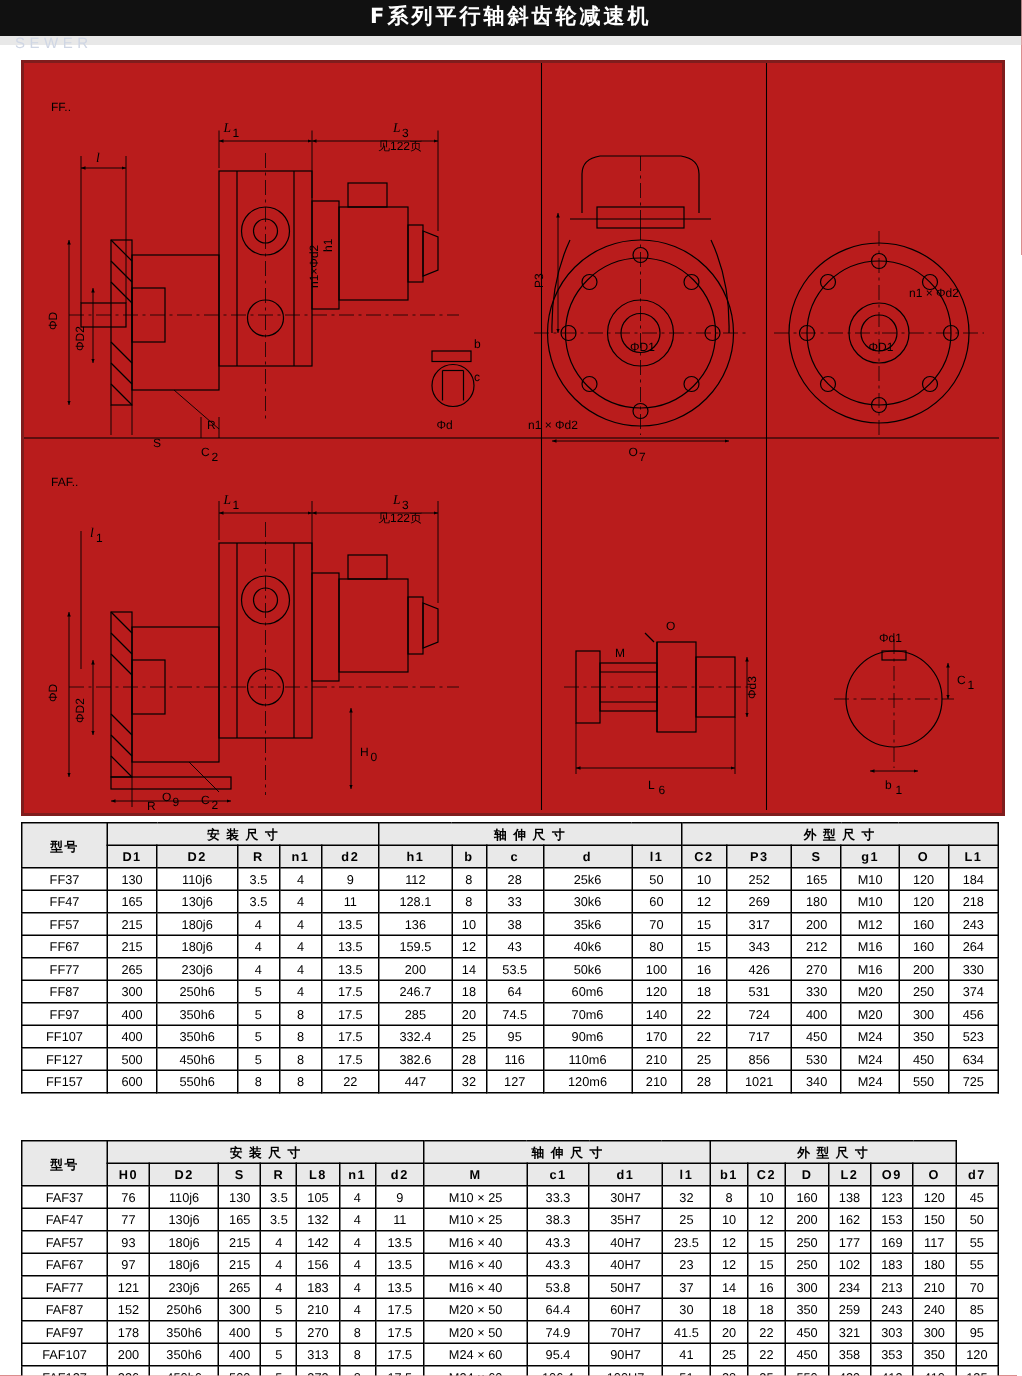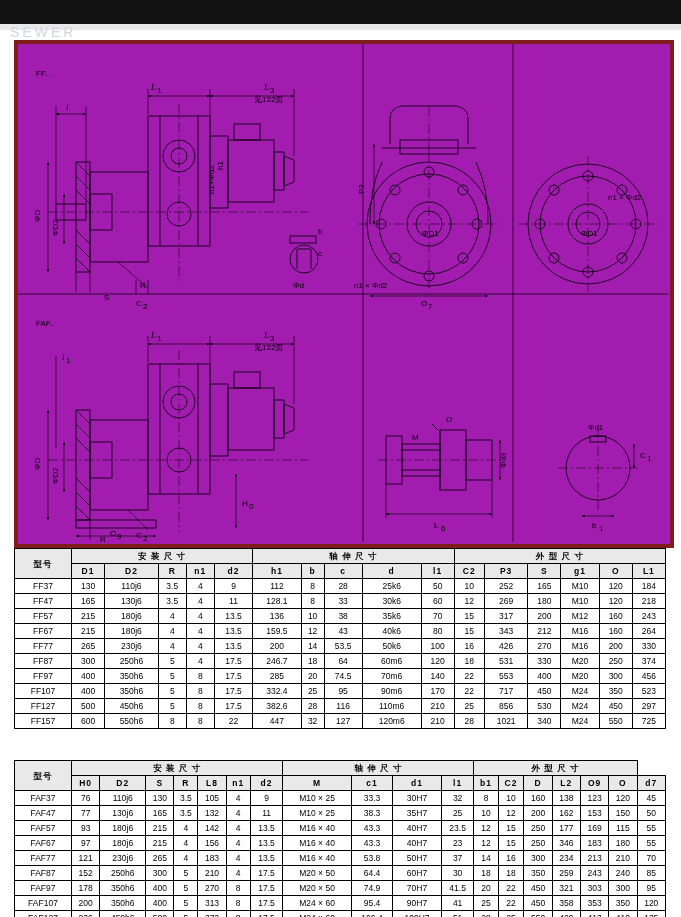--- a/index.html
+++ b/index.html
@@ -22,27 +22,27 @@
     background:#111;
   }
   .header .title{
     position:absolute;left:0;top:2px;width:681px;
     text-align:center;color:#fff;font-size:14px;font-weight:bold;
     letter-spacing:2px;
     font-family:"DejaVu Sans", sans-serif;
   }
   .header .ghost{
     position:absolute;left:10px;top:24px;
-    font-size:14px;color:#cfd6e4;letter-spacing:3px;
+    font-size:10px;color:#cfd6e4;letter-spacing:3px;
   }
   
   .drawing{
     position:absolute;left:14px;top:40px;width:652px;height:500px;
-    border:4px solid #7f1d1d;
-    background:#a21caf;
+    border:2px solid #7f1d1d;
+    background:#b91c1c;
   }
   svg.dw{position:absolute;left:0;top:0;}
   .lbl{font-family:"Liberation Sans",sans-serif;font-size:8px;fill:#000;}
   .lbl-i{font-family:"Liberation Serif",serif;font-style:italic;font-size:9px;fill:#000;}
   
   table.spec{
     border-collapse:collapse;
     position:absolute;
     font-size:8.5px;
     font-family:"Liberation Sans", sans-serif;
@@ -66,20 +66,21 @@
   }
   .t1{left:14px;top:548px;width:652px;}
   .t2{left:14px;top:760px;width:652px;}
   .sp{letter-spacing:2px;}
 </style>
 </head>
 <body>
 
 <div class="header">
   <div class="bar"></div>
+  <div class="title">F系列平行轴斜齿轮减速机</div>
   <div class="ghost">SEWER</div>
 </div>
 
 <div class="drawing">
   <svg class="dw" width="650" height="498" viewBox="0 0 650 498">
     <defs>
       <marker id="ar" markerWidth="6" markerHeight="6" refX="5" refY="2" orient="auto">
         <path d="M0,0 L5,2 L0,4 z" fill="#000"></path>
       </marker>
       <marker id="arS" markerWidth="6" markerHeight="6" refX="0" refY="2" orient="auto">
@@ -479,21 +480,21 @@
         <td>350h6</td>
         <td>5</td>
         <td>8</td>
         <td>17.5</td>
         <td>285</td>
         <td>20</td>
         <td>74.5</td>
         <td>70m6</td>
         <td>140</td>
         <td>22</td>
-        <td>553</td>
+        <td>724</td>
         <td>400</td>
         <td>M20</td>
         <td>300</td>
         <td>456</td>
       </tr>
       <tr>
         <td>FF107</td>
         <td>400</td>
         <td>350h6</td>
         <td>5</td>
@@ -521,21 +522,21 @@
         <td>382.6</td>
         <td>28</td>
         <td>116</td>
         <td>110m6</td>
         <td>210</td>
         <td>25</td>
         <td>856</td>
         <td>530</td>
         <td>M24</td>
         <td>450</td>
-        <td>297</td>
+        <td>634</td>
       </tr>
       <tr>
         <td>FF157</td>
         <td>600</td>
         <td>550h6</td>
         <td>8</td>
         <td>8</td>
         <td>22</td>
         <td>447</td>
         <td>32</td>
@@ -635,40 +636,40 @@
         <td>13.5</td>
         <td>M16 × 40</td>
         <td>43.3</td>
         <td>40H7</td>
         <td>23.5</td>
         <td>12</td>
         <td>15</td>
         <td>250</td>
         <td>177</td>
         <td>169</td>
-        <td>115</td>
+        <td>117</td>
         <td>55</td>
       </tr>
       <tr>
         <td>FAF67</td>
         <td>97</td>
         <td>180j6</td>
         <td>215</td>
         <td>4</td>
         <td>156</td>
         <td>4</td>
         <td>13.5</td>
         <td>M16 × 40</td>
         <td>43.3</td>
         <td>40H7</td>
         <td>23</td>
         <td>12</td>
         <td>15</td>
         <td>250</td>
-        <td>346</td>
+        <td>102</td>
         <td>183</td>
         <td>180</td>
         <td>55</td>
       </tr>
       <tr>
         <td>FAF77</td>
         <td>121</td>
         <td>230j6</td>
         <td>265</td>
         <td>4</td>

